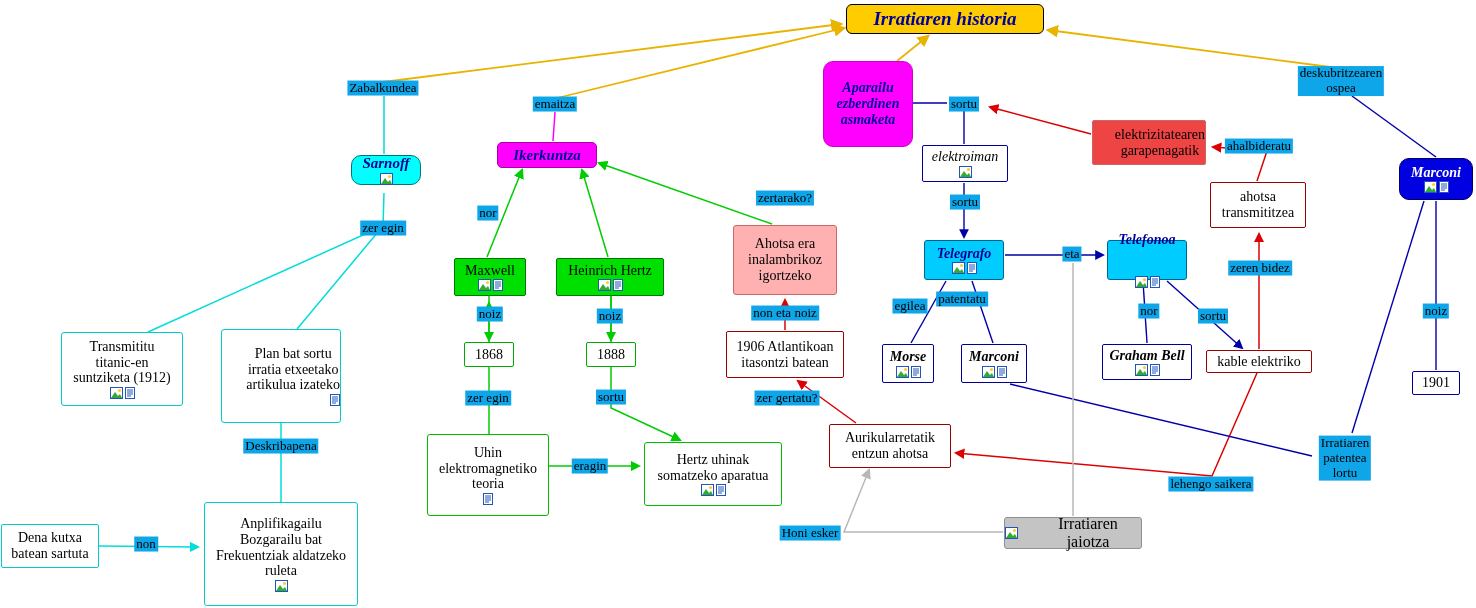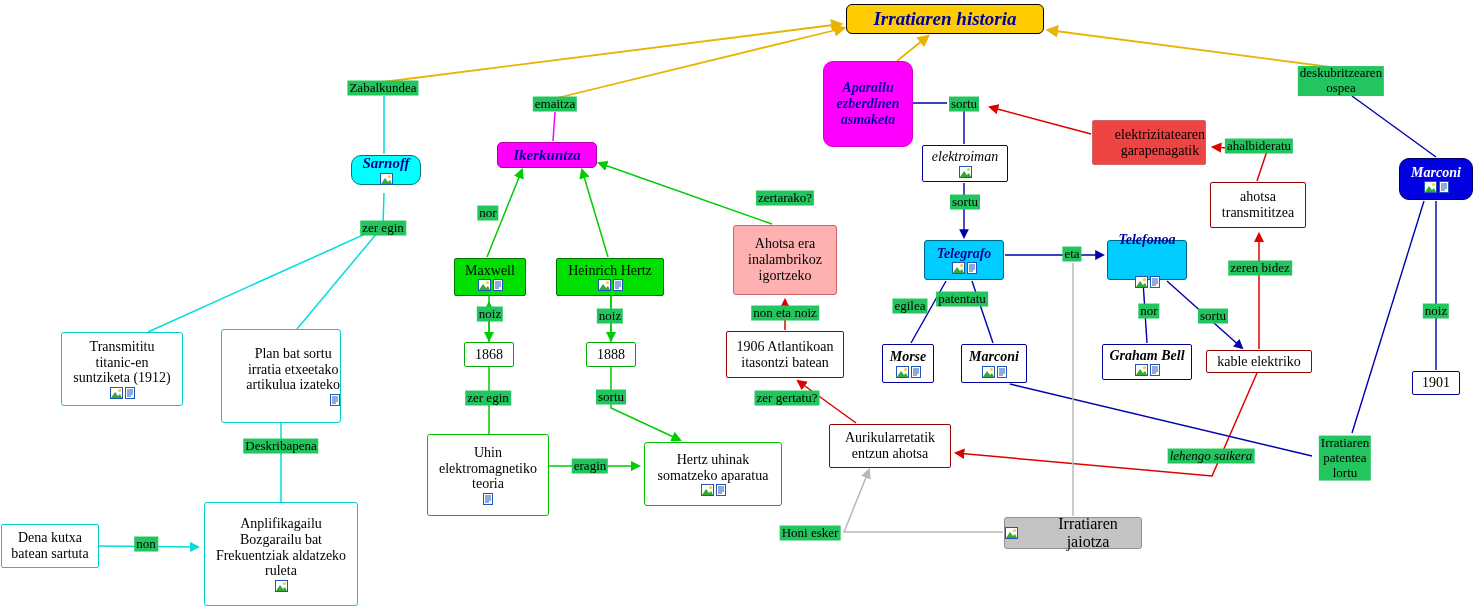--- a/index.html
+++ b/index.html
@@ -10,21 +10,21 @@
     position:absolute;box-sizing:border-box;
     display:flex;flex-direction:column;align-items:center;justify-content:center;
     text-align:center;line-height:1.12;pointer-events:auto;
     font-family:"Liberation Serif", serif;
   }
   .node-text{white-space:pre-line;}
   .icons{display:flex;gap:2px;margin-top:1px;align-items:center;}
   .icon svg{display:block;}
   .edge-label{
     position:absolute;transform:translate(-50%,-50%);
-    font-size:13px;color:#000;background:#22c55e;padding:0 2px;
+    font-size:13px;color:#000;background:#0ea5e9;padding:0 2px;
     white-space:pre-line;text-align:center;line-height:1.15;pointer-events:auto;
     font-family:"Liberation Serif", serif;
   }
 </style>
 </head>
 <body>
 
 <div id="canvas" style="width: 1476px; height: 608px;">
   <svg id="edges-layer" xmlns="http://www.w3.org/2000/svg" width="1476" height="608">
       <defs>
@@ -453,18 +453,18 @@
       <span class="edge-label" style="left: 1213px; top: 316px;">sortu</span>
       <span class="edge-label" style="left: 1260px; top: 268px;">zeren bidez</span>
       <span class="edge-label" style="left: 1436px; top: 311px;">noiz</span>
       <span class="edge-label" style="left: 488px; top: 398px;">zer egin</span>
       <span class="edge-label" style="left: 611px; top: 397px;">sortu</span>
       <span class="edge-label" style="left: 787px; top: 398px;">zer gertatu?</span>
       <span class="edge-label" style="left: 590px; top: 466px;">eragin</span>
       <span class="edge-label" style="left: 281px; top: 446px;">Deskribapena</span>
       <span class="edge-label" style="left: 146px; top: 544px;">non</span>
       <span class="edge-label" style="left: 810px; top: 533px;">Honi esker</span>
-      <span class="edge-label" style="left: 1211px; top: 456px; font-style: italic;">lehengo saikera</span>
+      <span class="edge-label" style="left: 1211px; top: 484px;">lehengo saikera</span>
       <span class="edge-label" style="left: 1345px; top: 458px;">Irratiaren
 patentea
 lortu</span>
     </div>
 </div>
 
 </body></html>

